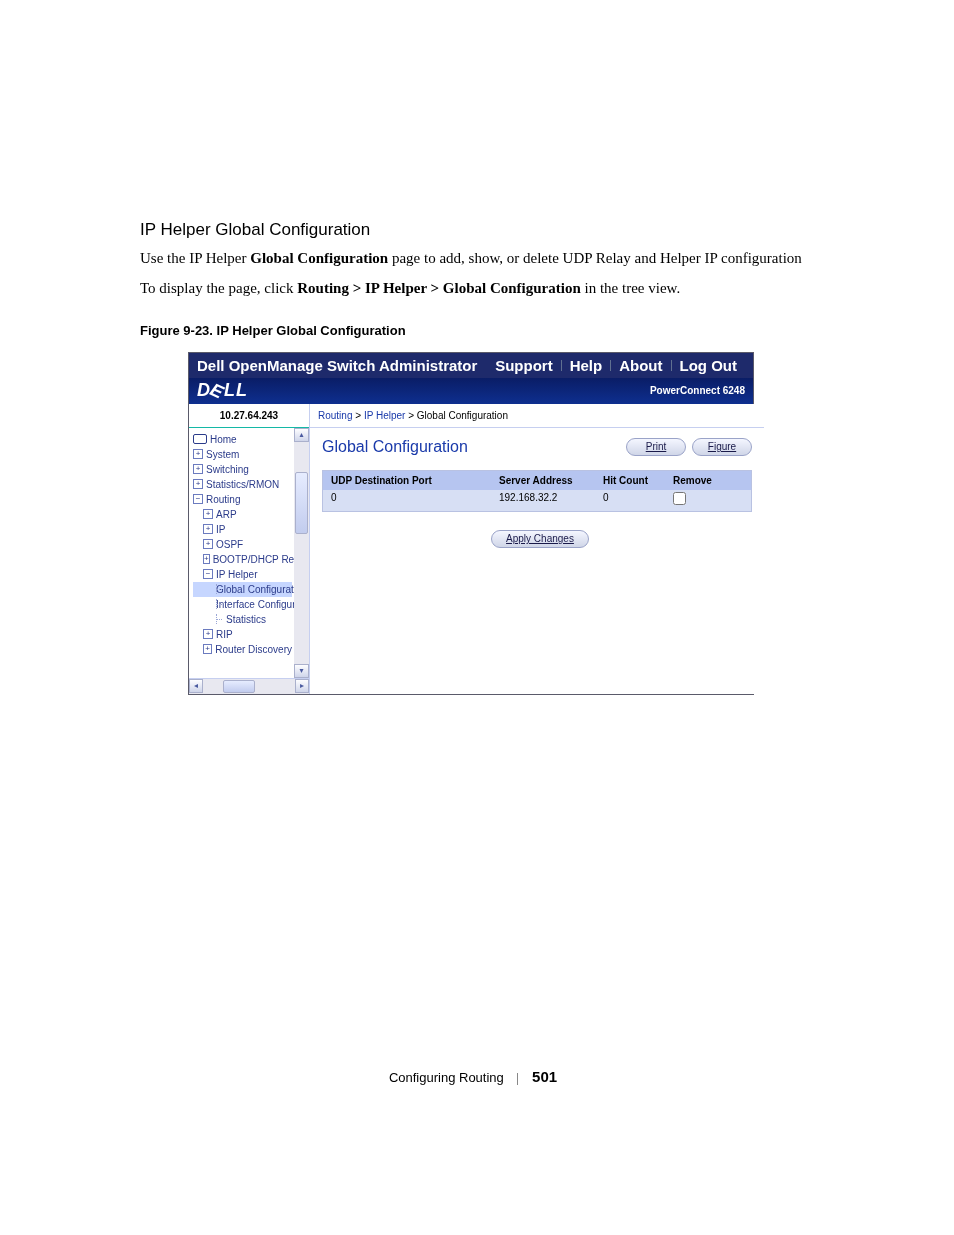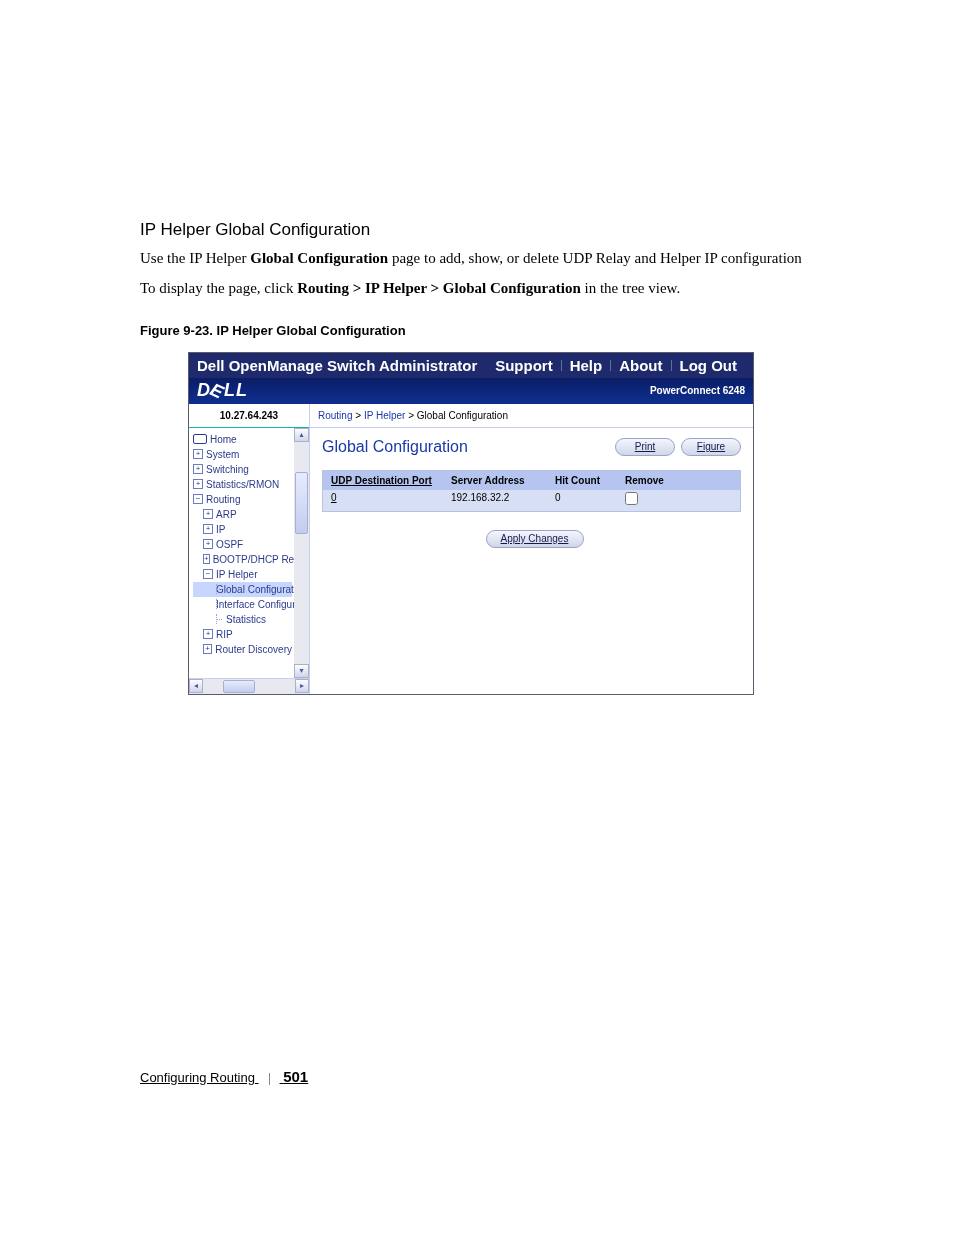--- a/index.html
+++ b/index.html
@@ -292,41 +292,40 @@
     font-weight: bold;
     font-size: 10px;
     padding: 4px 8px;
   }
   .table-panel .trow {
     background: #d7dff4;
     display:flex;
     font-size: 10px;
     padding: 2px 8px 4px 8px;
   }
-  .c1 { width: 120px; text-decoration: underline; }
+  .c1 { width: 168px; }
   .c2 { width: 104px; }
   .c3 { width: 70px; }
   .c4 { width: 70px; }
   .trow input[type=checkbox]{ margin:0; }
 
   .apply-row {
     display:flex; justify-content:center;
     padding: 18px 0 10px 0;
   }
 
   
   .page-footer {
     position: absolute;
     bottom: 150px;
     right: 148px;
     left: 140px;
     font-size: 13px;
-    text-align: left;
+    text-align: center;
     font-family: Arial, Helvetica, sans-serif;
-    text-decoration: underline;
   }
   .page-footer .fs { color:#000; }
   .page-footer .fdiv { display:inline-block; width:1px; height:12px; background:#888; margin:0 10px; vertical-align:middle; }
   .page-footer .fpage { font-weight:bold; font-size:15px; }
 </style>
 </head>
 <body>
 
 <div class="page">
 

